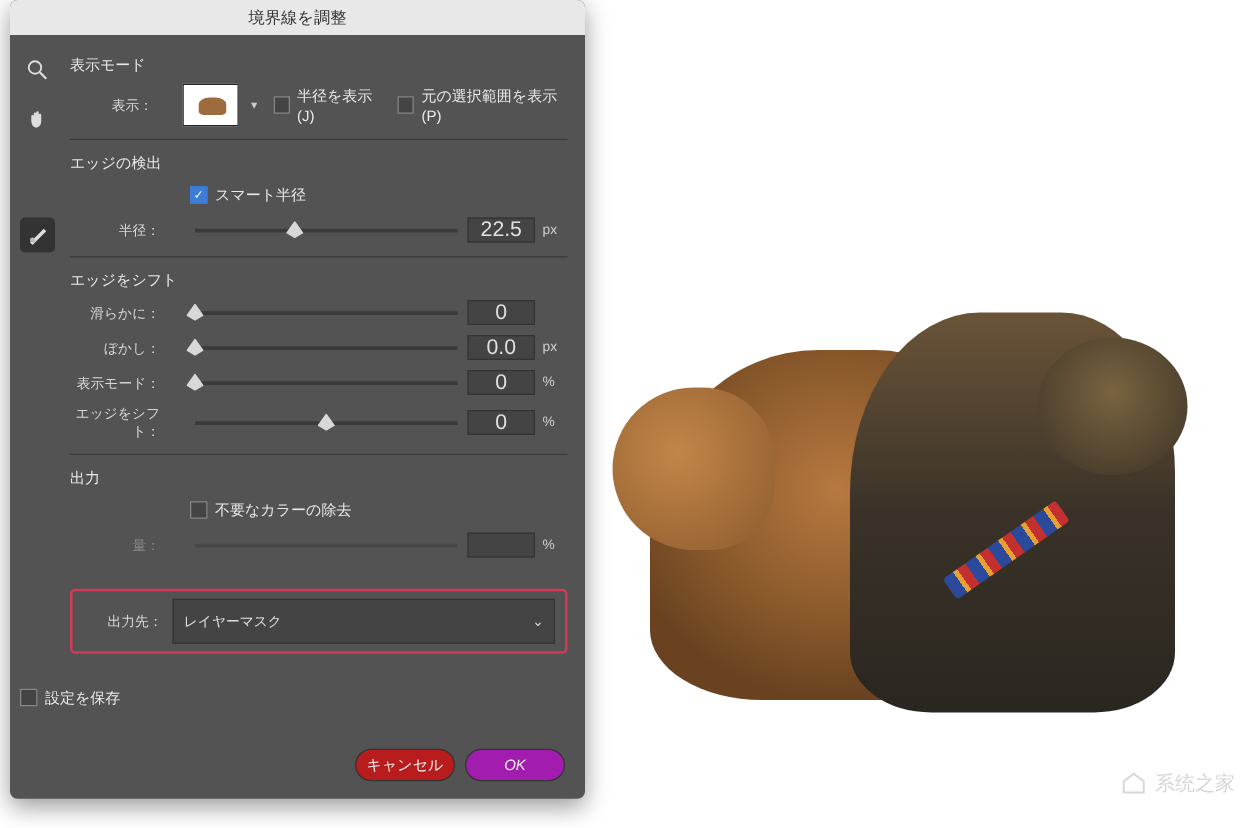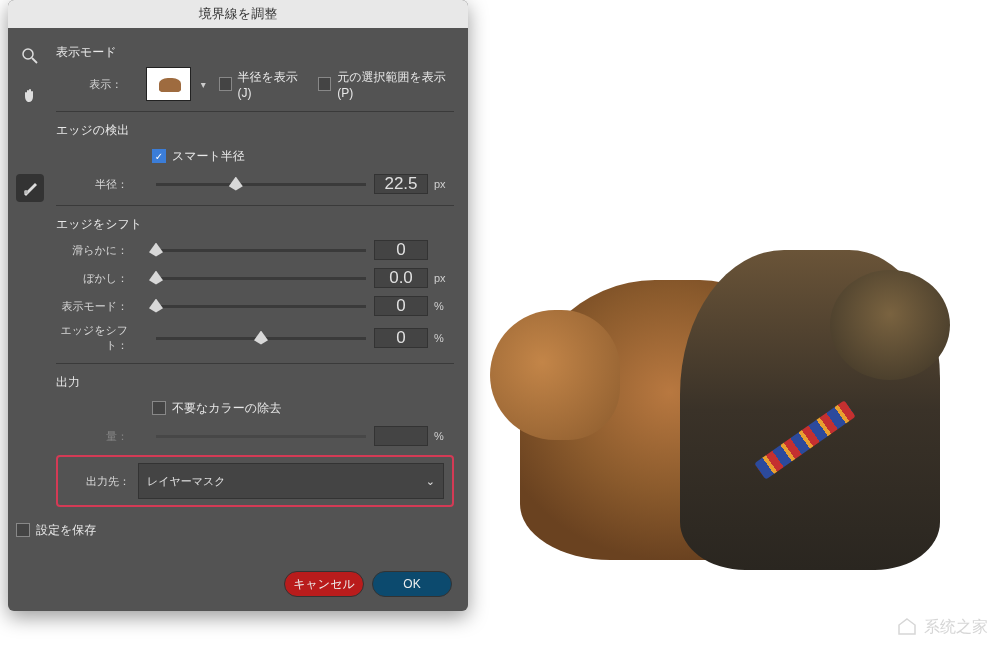--- a/index.html
+++ b/index.html
@@ -77,29 +77,29 @@
       width: 54px; height: 20px; background: #444; border: 1px solid #333;
       color: #e0e0e0; text-align: center; font-size: 17px; line-height:18px;
     }
     .unit { width: 26px; padding-left: 6px; font-size: 11px; color: #d0d0d0; }
     .select {
       flex: 1; height: 24px; background: #444; border: 1px solid #333;
       color: #e0e0e0; padding: 17px 8px; font-size: 11px; display:flex;
       align-items:center; justify-content:space-between;
     }
     .highlight-box {
-      border: 2px solid #d43a55; border-radius: 4px; padding: 6px 8px; margin: 8px 0;
+      border: 2px solid #d43a55; border-radius: 4px; padding: 6px 8px; margin: 24px 0;
     }
     .footer { display:flex; justify-content:flex-end; gap: 8px; padding: 10px 16px 14px; }
     .btn {
       min-width: 80px; height: 26px; background: #b91c1c; border: 1px solid #333;
       border-radius: 13px; color: #eee; font-size: 12px; display:flex;
       align-items:center; justify-content:center;
     }
-    .btn.primary { background: #0c4a6e; }
+    .btn.primary { background: #a21caf; font-style: italic; }
     .preview {
       position: absolute; left: 480px; top: 120px; width: 500px; height: 480px;
       display:flex; align-items:flex-end; justify-content:center;
     }
     .dog1 {
       position:absolute; bottom:40px; left:40px; width:300px; height:280px;
       background: radial-gradient(ellipse 60% 60% at 50% 40%, #b87840 0%, #8a5a2c 60%, #6a4220 100%);
       border-radius: 45% 40% 30% 30% / 50% 50% 20% 20%;
       filter: blur(0.5px);
     }

